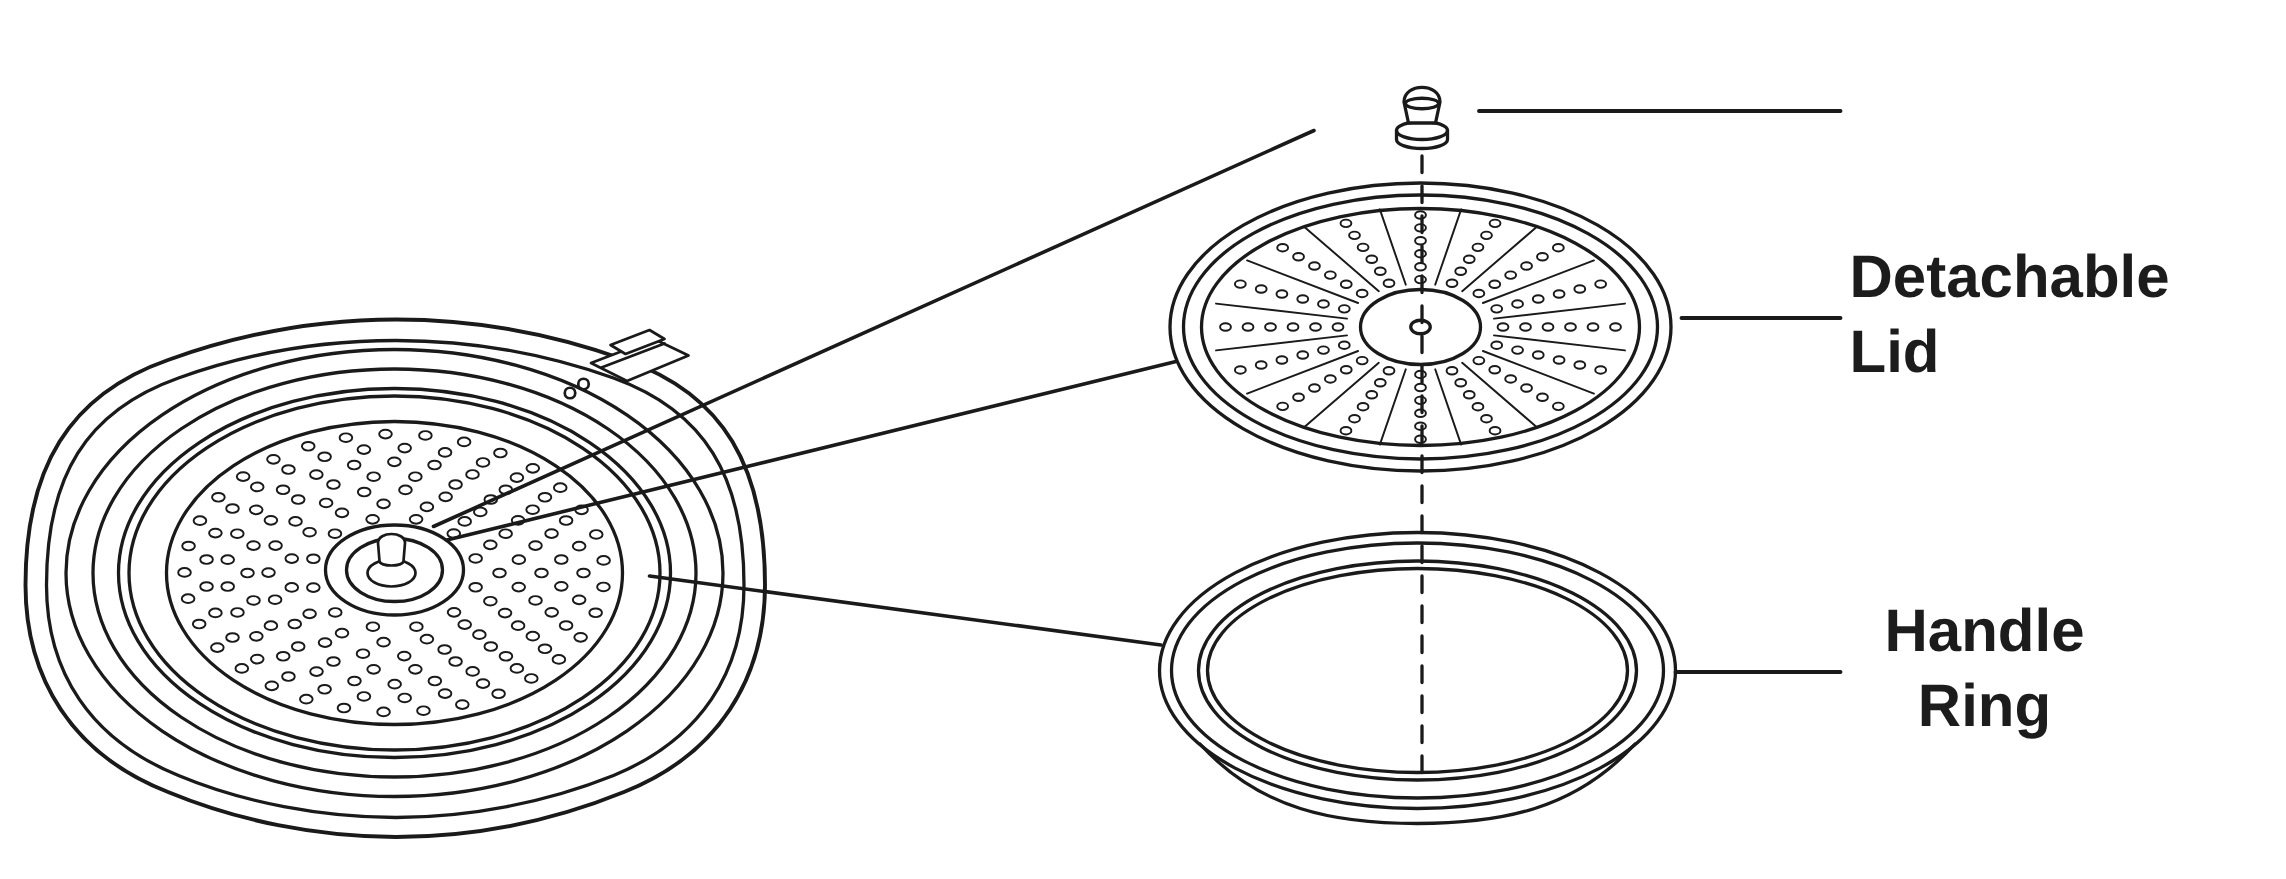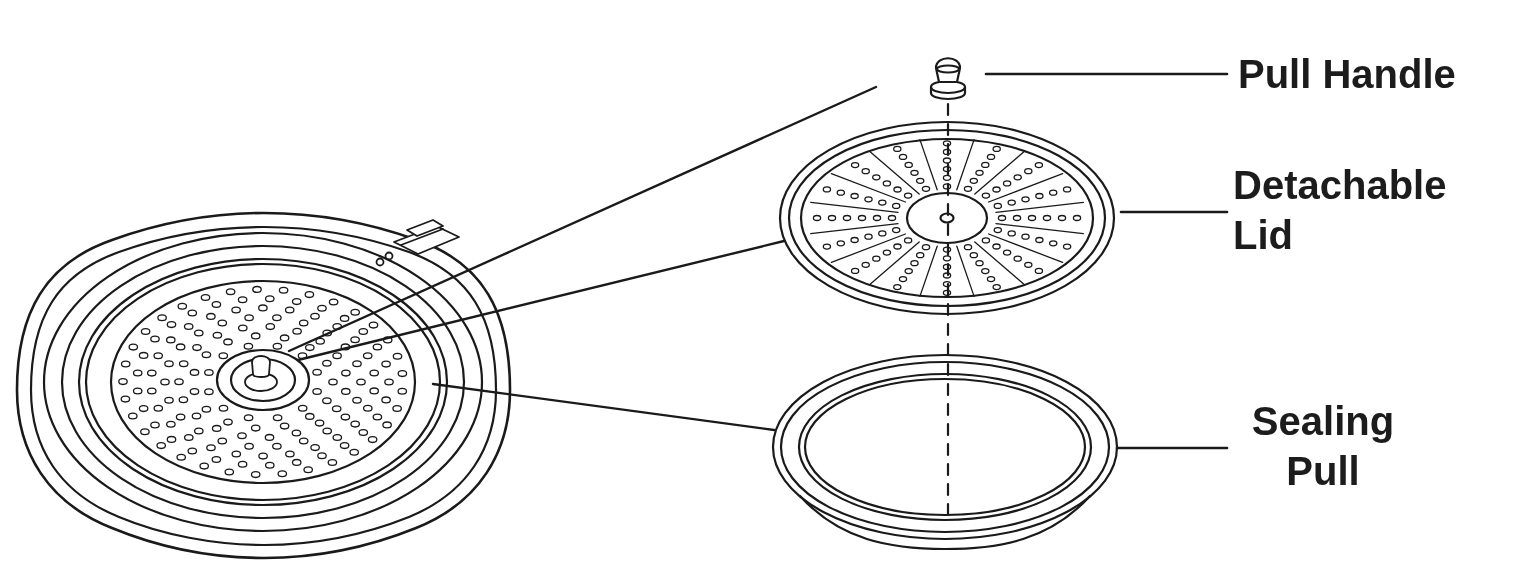--- a/index.html
+++ b/index.html
@@ -361,17 +361,16 @@
       <path d="M 948 104 L 948 516" stroke-dasharray="11 9" stroke-width="2.2"></path>
 
       <g stroke-width="2.6">
         <path d="M 986 74 L 1227 74"></path>
         <path d="M 1121 212 L 1227 212"></path>
         <path d="M 1117 448 L 1227 448"></path>
       </g>
     </g>
   </svg>
 
-  <div class="part-label label-pull">Pull Handle</div>
   <div class="part-label label-lid">Detachable Lid</div>
-  <div class="part-label label-ring">Sealing Pull</div>
+  <div class="part-label label-ring">Handle Ring</div>
 
 </div>
 
 </body></html>

